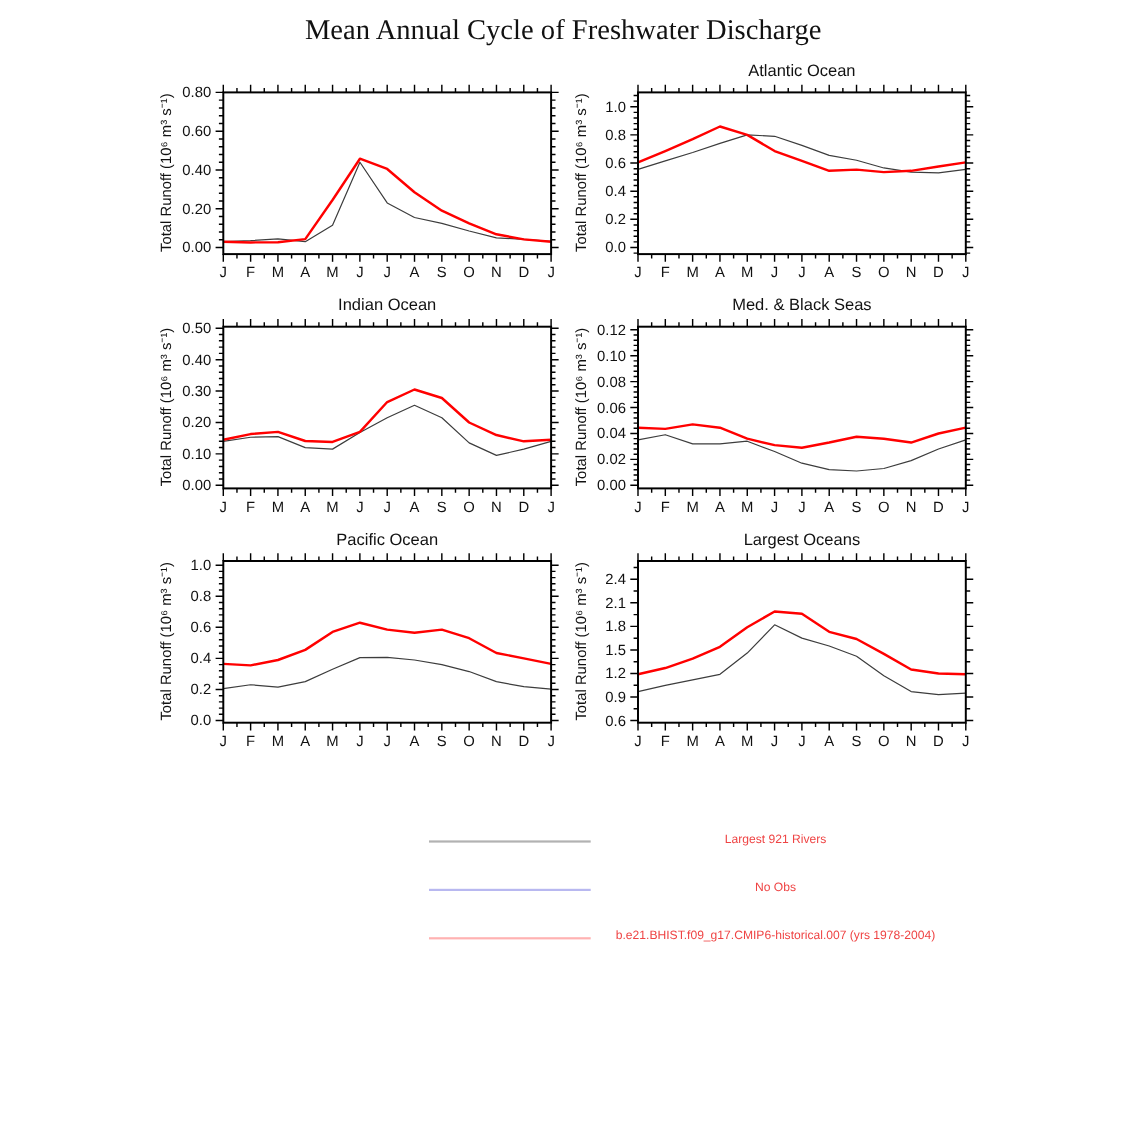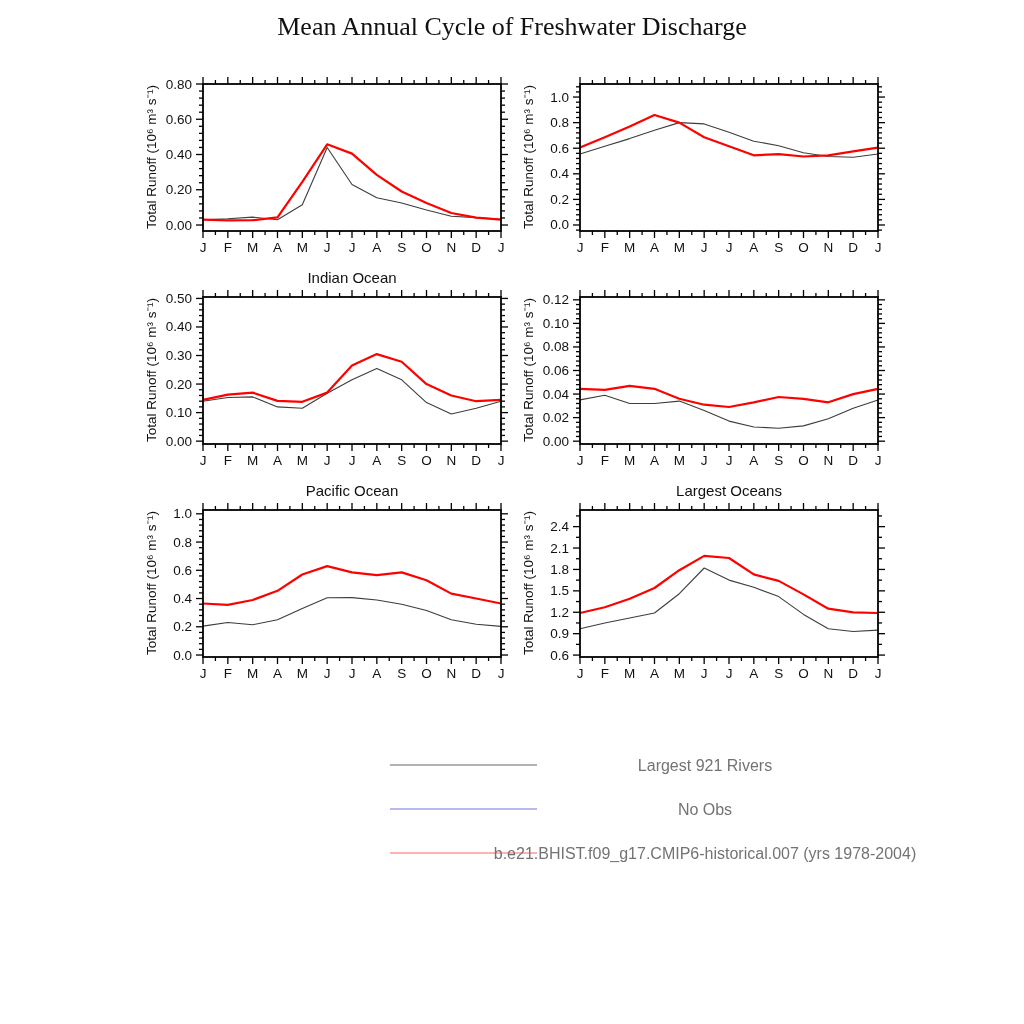--- a/index.html
+++ b/index.html
@@ -11,21 +11,21 @@
   .sp-title{position:absolute;left:115px;top:12px;width:298px;text-align:center;
             font-size:15px;color:#111;white-space:nowrap;}
   .sp-ylabel{position:absolute;left:-44px;top:103px;width:215px;height:20px;
              text-align:center;font-size:13.5px;transform:rotate(-90deg);
              white-space:nowrap;color:#111;}
   .sp-svg{position:absolute;left:0;top:0;}
   .legend{position:absolute;left:0;top:0;width:1024px;height:0;}
   .legend-row{position:absolute;}
   .legend-line{position:absolute;left:390px;width:147px;height:2px;}
   .legend-label{position:absolute;left:490px;width:430px;text-align:center;
-                font-size:16px;white-space:nowrap;color:#737373;}
+                font-size:11px;white-space:nowrap;color:#ef4444;}
 </style>
 </head>
 <body>
 
 <div id="figure">
   <div class="main-title">Mean Annual Cycle of Freshwater Discharge</div>
 
   <figure class="subplot" style="left:88px;top:44px;">
     <div class="sp-ylabel">Total Runoff (10⁶ m³ s⁻¹)</div>
     <svg class="sp-svg" width="420" height="215">
@@ -145,20 +145,21 @@
           <text x="388.16666666666663" y="208" text-anchor="middle" font-size="13.5px" fill="#111" font-family="&quot;Liberation Sans&quot;, sans-serif">D</text>
           <text x="413" y="208" text-anchor="middle" font-size="13.5px" fill="#111" font-family="&quot;Liberation Sans&quot;, sans-serif">J</text>
         </g>
         <polyline points="115.0,175.7 139.8,174.8 164.7,173.1 189.5,175.7 214.3,160.7 239.2,103.5 264.0,140.5 288.8,153.7 313.7,159.0 338.5,166.0 363.3,172.2 388.2,173.6 413.0,175.4" fill="none" stroke="#3d3d3d" stroke-width="1.1" stroke-linejoin="round"></polyline>
         <polyline points="115.0,175.7 139.8,176.4 164.7,176.2 189.5,173.4 214.3,137.8 239.2,100.3 264.0,109.6 288.8,130.8 313.7,147.5 338.5,159.0 363.3,169.0 388.2,173.6 413.0,175.7" fill="none" stroke="#ff0000" stroke-width="2.2" stroke-linejoin="round"></polyline>
         <rect x="115" y="40" width="298" height="147" fill="none" stroke="#000000" stroke-width="1.8"></rect>
       </svg>
   </figure>
 
   <figure class="subplot" style="left:465px;top:44px;">
+    <div class="sp-title">Atlantic Ocean</div>
     <div class="sp-ylabel">Total Runoff (10⁶ m³ s⁻¹)</div>
     <svg class="sp-svg" width="420" height="215">
         <g>
           <line x1="115" y1="187" x2="115" y2="194" stroke="#000000" stroke-width="1.3"></line>
           <line x1="115" y1="40" x2="115" y2="33" stroke="#000000" stroke-width="1.3"></line>
           <line x1="127.41666666666667" y1="187" x2="127.41666666666667" y2="191" stroke="#000000" stroke-width="1.3"></line>
           <line x1="127.41666666666667" y1="40" x2="127.41666666666667" y2="36" stroke="#000000" stroke-width="1.3"></line>
           <line x1="139.83333333333334" y1="187" x2="139.83333333333334" y2="194" stroke="#000000" stroke-width="1.3"></line>
           <line x1="139.83333333333334" y1="40" x2="139.83333333333334" y2="33" stroke="#000000" stroke-width="1.3"></line>
           <line x1="152.25" y1="187" x2="152.25" y2="191" stroke="#000000" stroke-width="1.3"></line>
@@ -424,20 +425,21 @@
           <text x="388.16666666666663" y="208" text-anchor="middle" font-size="13.5px" fill="#111" font-family="&quot;Liberation Sans&quot;, sans-serif">D</text>
           <text x="413" y="208" text-anchor="middle" font-size="13.5px" fill="#111" font-family="&quot;Liberation Sans&quot;, sans-serif">J</text>
         </g>
         <polyline points="115.0,144.2 139.8,140.5 164.7,139.9 189.5,149.9 214.3,151.3 239.2,136.2 264.0,122.8 288.8,111.4 313.7,122.8 338.5,145.6 363.3,157.0 388.2,151.3 413.0,144.2" fill="none" stroke="#3d3d3d" stroke-width="1.1" stroke-linejoin="round"></polyline>
         <polyline points="115.0,142.8 139.8,137.6 164.7,135.6 189.5,143.9 214.3,144.8 239.2,135.6 264.0,108.5 288.8,97.1 313.7,104.8 338.5,127.1 363.3,138.5 388.2,144.2 413.0,142.8" fill="none" stroke="#ff0000" stroke-width="2.2" stroke-linejoin="round"></polyline>
         <rect x="115" y="40" width="298" height="147" fill="none" stroke="#000000" stroke-width="1.8"></rect>
       </svg>
   </figure>
 
   <figure class="subplot" style="left:465px;top:257px;">
+    <div class="sp-title">Med. &amp; Black Seas</div>
     <div class="sp-ylabel">Total Runoff (10⁶ m³ s⁻¹)</div>
     <svg class="sp-svg" width="420" height="215">
         <g>
           <line x1="115" y1="187" x2="115" y2="194" stroke="#000000" stroke-width="1.3"></line>
           <line x1="115" y1="40" x2="115" y2="33" stroke="#000000" stroke-width="1.3"></line>
           <line x1="127.41666666666667" y1="187" x2="127.41666666666667" y2="191" stroke="#000000" stroke-width="1.3"></line>
           <line x1="127.41666666666667" y1="40" x2="127.41666666666667" y2="36" stroke="#000000" stroke-width="1.3"></line>
           <line x1="139.83333333333334" y1="187" x2="139.83333333333334" y2="194" stroke="#000000" stroke-width="1.3"></line>
           <line x1="139.83333333333334" y1="40" x2="139.83333333333334" y2="33" stroke="#000000" stroke-width="1.3"></line>
           <line x1="152.25" y1="187" x2="152.25" y2="191" stroke="#000000" stroke-width="1.3"></line>

